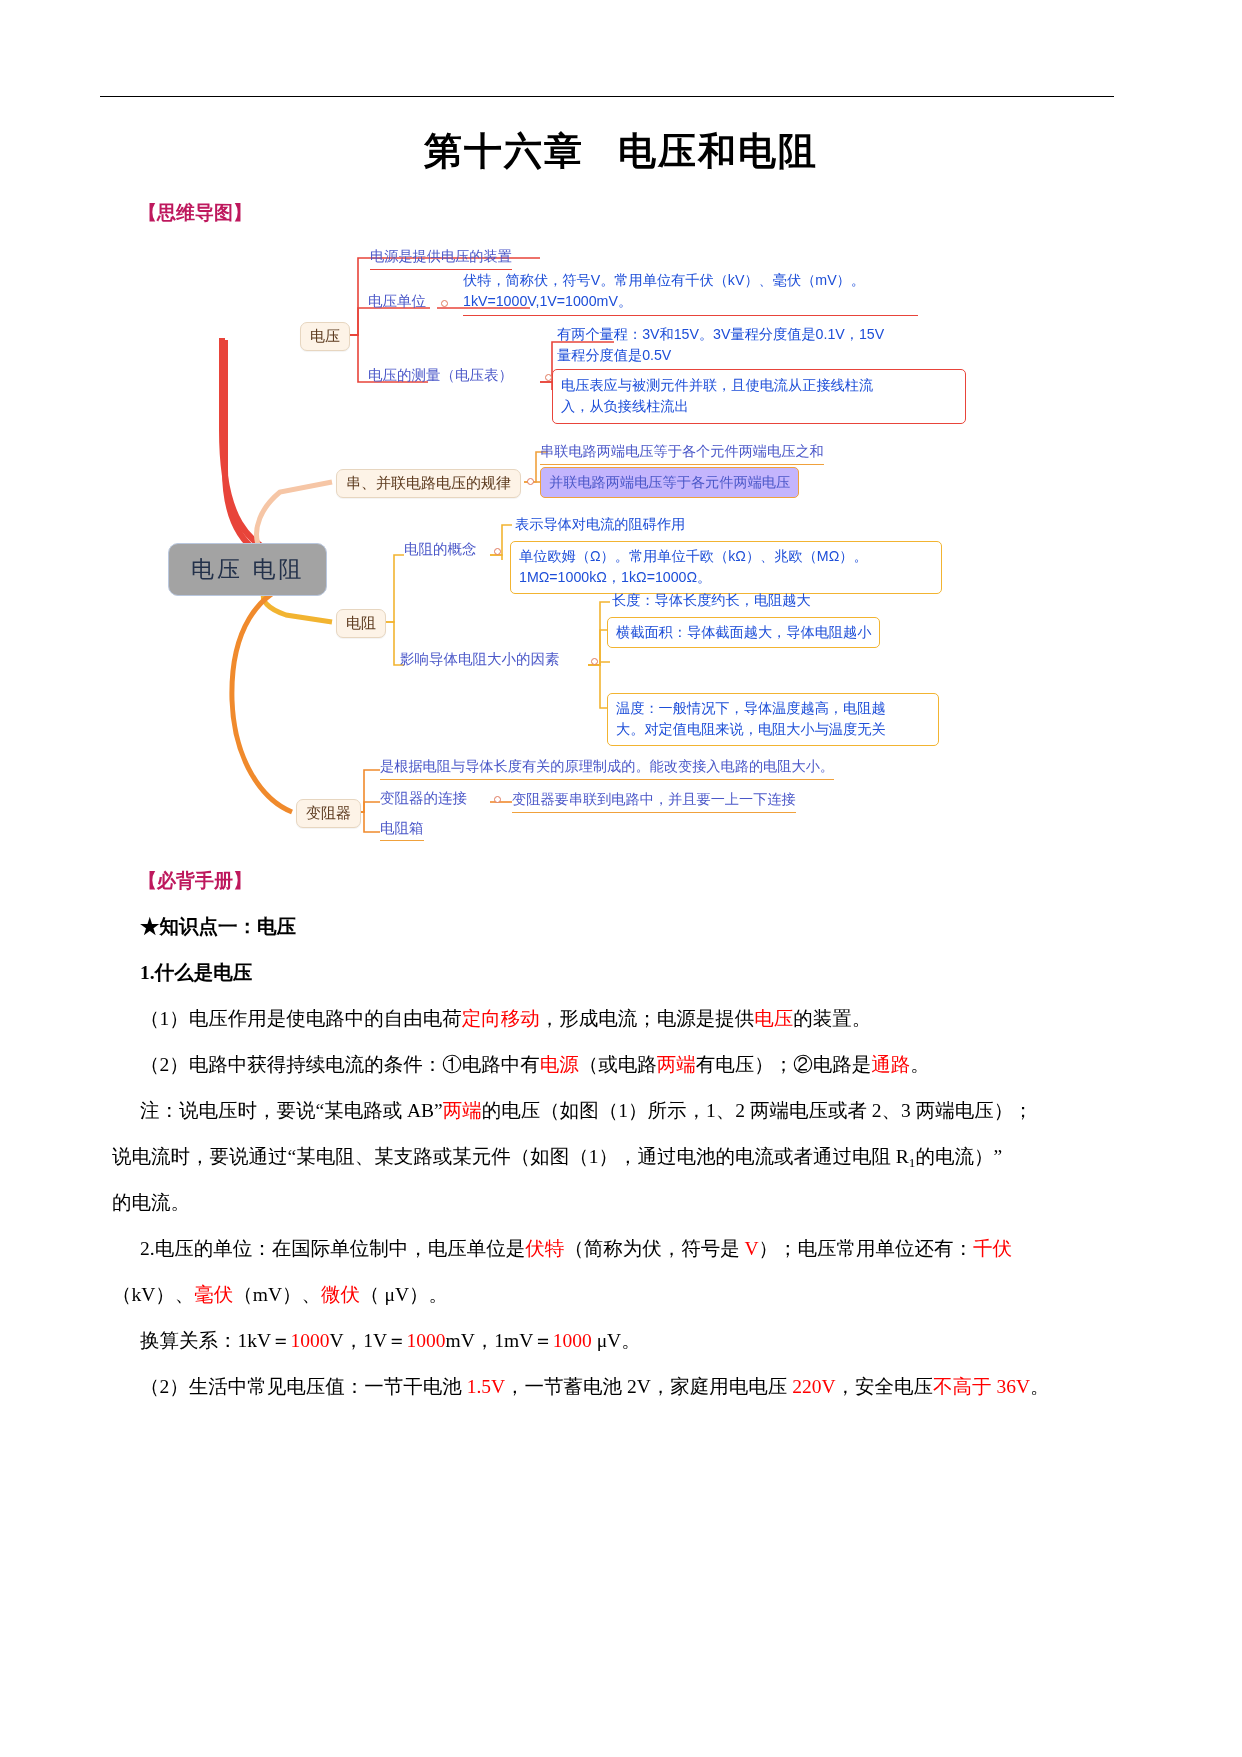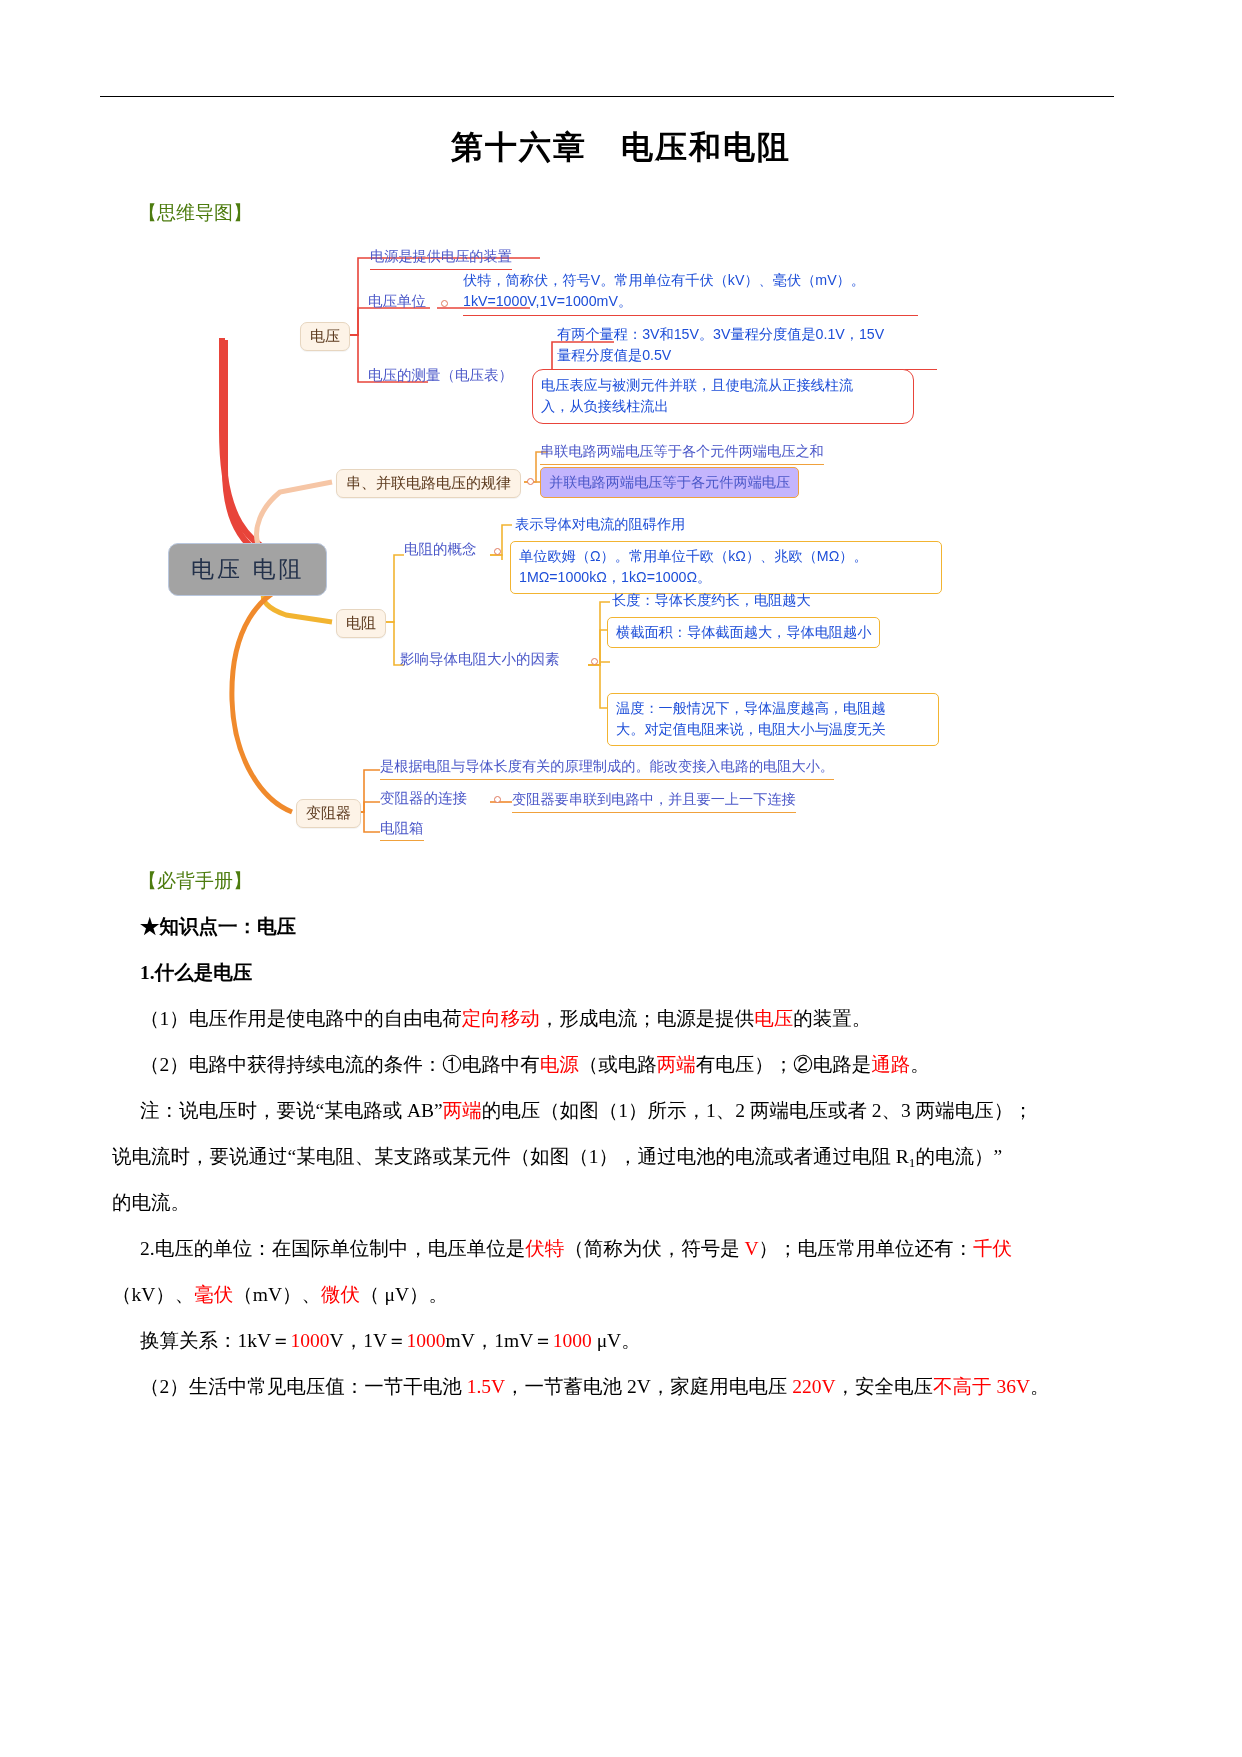--- a/index.html
+++ b/index.html
@@ -13,28 +13,28 @@
     overflow:hidden;
   }
   .page { position:relative; width:1242px; height:1757px; padding:0; }
 
   .rule { position:absolute; left:100px; top:96px; width:1014px; height:1px; background:#000; }
 
   .title {
     position:absolute; left:0; top:126px; width:1242px;
     text-align:center;
     font-family:"Liberation Sans", sans-serif;
-    font-weight:bold; font-size:32px; letter-spacing:2px;
+    font-weight:bold; font-size:38px; letter-spacing:2px;
   }
   .title .gap { display:inline-block; width:34px; }
 
   .sec-head {
     position:absolute;
     font-family:"Liberation Sans", sans-serif;
-    font-weight:normal; font-size:19px; color:#4d7c0f;
+    font-weight:bold; font-size:19px; color:#be185d;
   }
   .sec-mind { left:138px; top:200px; }
   .sec-must { left:138px; top:868px; }
 
   
   .mindmap { position:absolute; left:0; top:230px; width:1242px; height:630px; }
   .mm-svg { position:absolute; left:0; top:0; }
   
   .boxnode {
     position:absolute;
@@ -181,21 +181,21 @@
     </div>
 
     <div class="lbl2" style="left:368px; top:136px;">电压的测量（电压表）</div>
     <div class="dot" style="left:545px; top:144px;"></div>
 
     <div class="leaf ul-red" style="left:557px; top:94px; width:380px; white-space:normal;">
       <div>有两个量程：3V和15V。3V量程分度值是0.1V，15V</div>
       <div>量程分度值是0.5V</div>
     </div>
 
-    <div class="leaf bx" style="left:532px; top:139px; width:382px; white-space:normal;border-radius:11px;">
+    <div class="leaf bx" style="left:552px; top:139px; width:414px; white-space:normal;">
       <div>电压表应与被测元件并联，且使电流从正接线柱流</div>
       <div>入，从负接线柱流出</div>
     </div>
 
     <div class="dot" style="left:527px; top:248px;"></div>
     <div class="leaf blue ul-org" style="left:540px; top:211px;">串联电路两端电压等于各个元件两端电压之和</div>
     <div class="leaf blue bx-org" style="left:540px; top:237px;">并联电路两端电压等于各元件两端电压</div>
 
     <div class="lbl2" style="left:404px; top:310px;">电阻的概念</div>
     <div class="dot" style="left:494px; top:318px;"></div>

